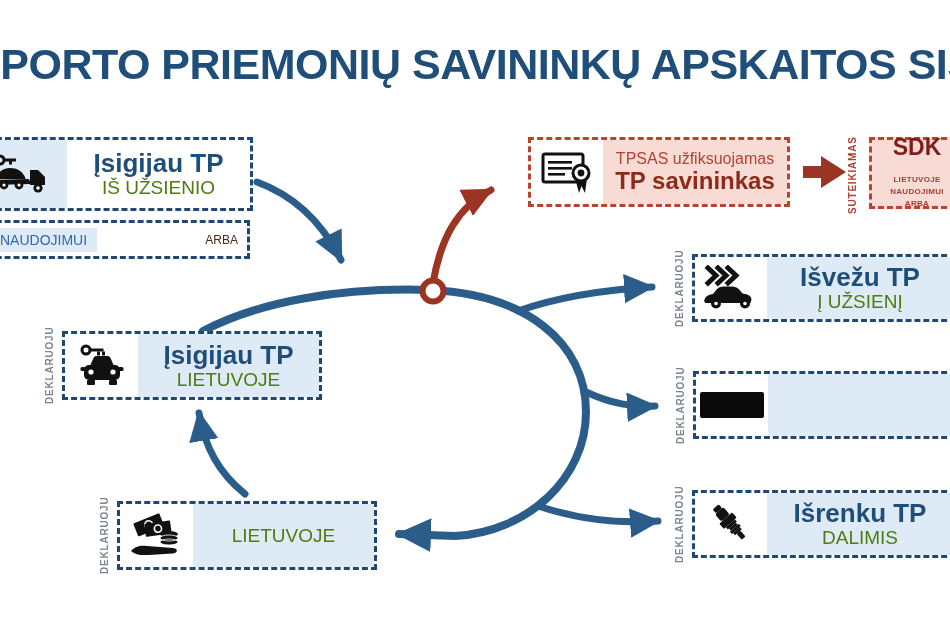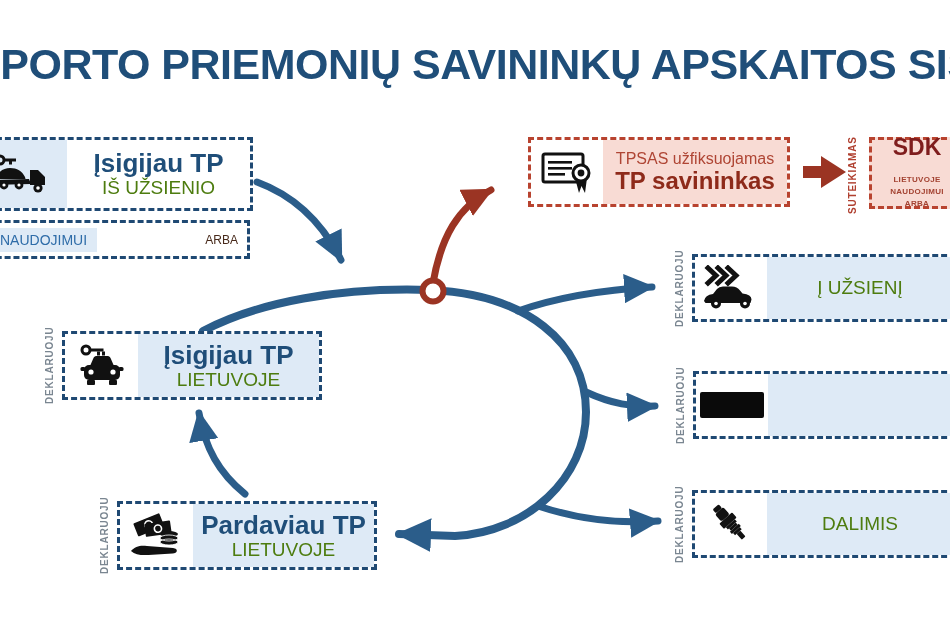--- a/index.html
+++ b/index.html
@@ -150,21 +150,20 @@
             <ellipse cx="40" cy="25" rx="9" ry="3"></ellipse>
             <ellipse cx="40" cy="29" rx="9" ry="3"></ellipse>
             <ellipse cx="40" cy="25" rx="9" ry="3" fill="none" stroke="#ffffff" stroke-width="0.8"></ellipse>
             <ellipse cx="40" cy="29" rx="9" ry="3" fill="none" stroke="#ffffff" stroke-width="0.8"></ellipse>
           </g>
           <path d="M2 38 c4-5 10-6 16-5 l26 2 c3 0.3 4 1.6 3.8 3 c-0.2 1.6-1.8 2.4-4.2 2.5 l-24 1.5 c-8 0.5-13.5-0.5-17.6-4 z"></path>
         </g>
       </svg>
     </div>
     <div class="text-zone blue">
-      <div class="box-title">Pardaviau TP</div>
       <div class="box-sub">LIETUVOJE</div>
     </div>
   </div>
 
   <div class="dbox red" style="left:528px;top:137px;width:262px;height:70px;">
     <div class="icon-zone" style="width:72px;">
       <svg width="54" height="44" viewBox="0 0 54 44">
         <rect x="3" y="4" width="40" height="28" rx="2" fill="none" stroke="#111111" stroke-width="3"></rect>
         <rect x="8" y="11" width="24" height="2.6" fill="#111111"></rect>
         <rect x="8" y="17" width="24" height="2.6" fill="#111111"></rect>
@@ -200,20 +199,21 @@
         <g fill="#111111">
           <path d="M2 36 q1-6 9-7 l4-5 q2-2.5 6-2.5 h9 q5 0 8 4 l2.5 3 q9 1 9 6 l-1 3.5 h-45 z"></path>
           <circle cx="14" cy="38.5" r="5"></circle>
           <circle cx="43" cy="38.5" r="5"></circle>
           <circle cx="14" cy="38.5" r="1.8" fill="#ffffff"></circle>
           <circle cx="43" cy="38.5" r="1.8" fill="#ffffff"></circle>
         </g>
       </svg>
     </div>
     <div class="text-zone blue">
+      <div class="box-title">Išvežu TP</div>
       <div class="box-sub">Į UŽSIENĮ</div>
     </div>
   </div>
 
   <div class="vlabel" style="left:675px;top:371px;height:68px;">DEKLARUOJU</div>
   <div class="dbox" style="left:693px;top:371px;width:263px;height:68px;">
     <div class="icon-zone" style="width:72px;">
       <svg width="66" height="30" viewBox="0 0 66 30">
         <rect x="1" y="2" width="64" height="26" rx="2" fill="#0a0a0a"></rect>
       </svg>
@@ -232,17 +232,18 @@
           <rect x="16.5" y="17" width="17" height="7" rx="1"></rect>
           <rect x="19" y="24" width="12" height="3"></rect>
           <rect x="20.5" y="27" width="9" height="3"></rect>
           <rect x="19" y="30" width="12" height="3"></rect>
           <rect x="20.5" y="33" width="9" height="3"></rect>
           <rect x="22.5" y="36" width="5" height="8" rx="1"></rect>
         </g>
       </svg>
     </div>
     <div class="text-zone blue">
+      <div class="box-title">Išrenku TP</div>
       <div class="box-sub">DALIMIS</div>
     </div>
   </div>
 
 </div>
 
 </body></html>

